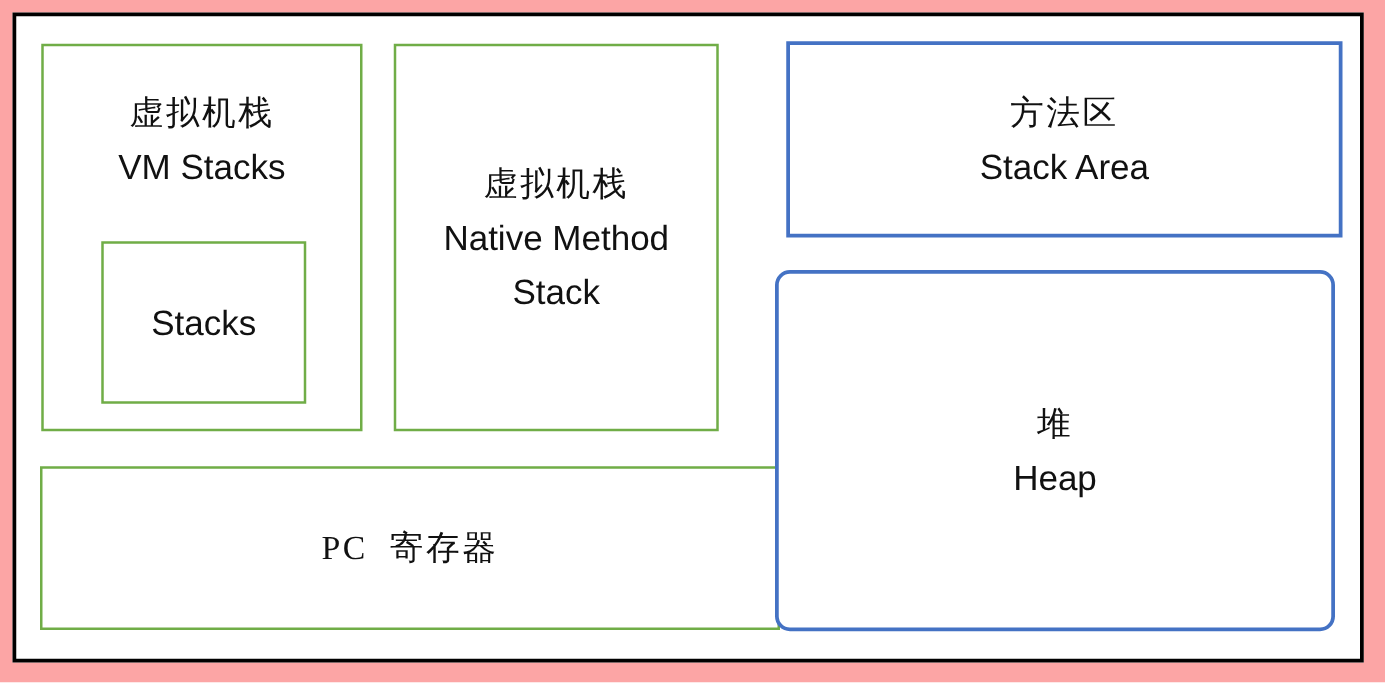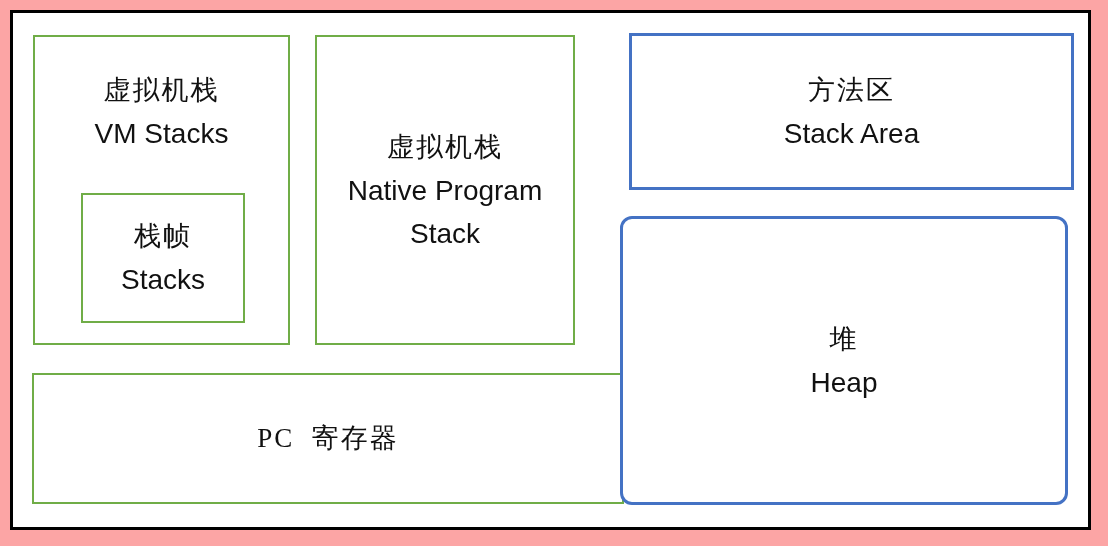--- a/index.html
+++ b/index.html
@@ -81,27 +81,26 @@
 <div class="canvas">
 
   <div class="outer-border"></div>
 
   <div class="box green vm-stacks">
     <div class="label-zh">虚拟机栈</div>
     <div class="label-en">VM Stacks</div>
   </div>
 
   <div class="box green frame">
-    <div class="label-zh">栈帧</div>
     <div class="label-en">Stacks</div>
   </div>
 
   <div class="box green native-method-stack">
     <div class="label-zh">虚拟机栈</div>
-    <div class="label-en">Native Program Stack</div>
+    <div class="label-en">Native Method Stack</div>
   </div>
 
   <div class="box green pc-register">
     <div class="label-zh">PC  寄存器</div>
   </div>
 
   <div class="box blue method-area">
     <div class="label-zh">方法区</div>
     <div class="label-en">Stack Area</div>
   </div>

